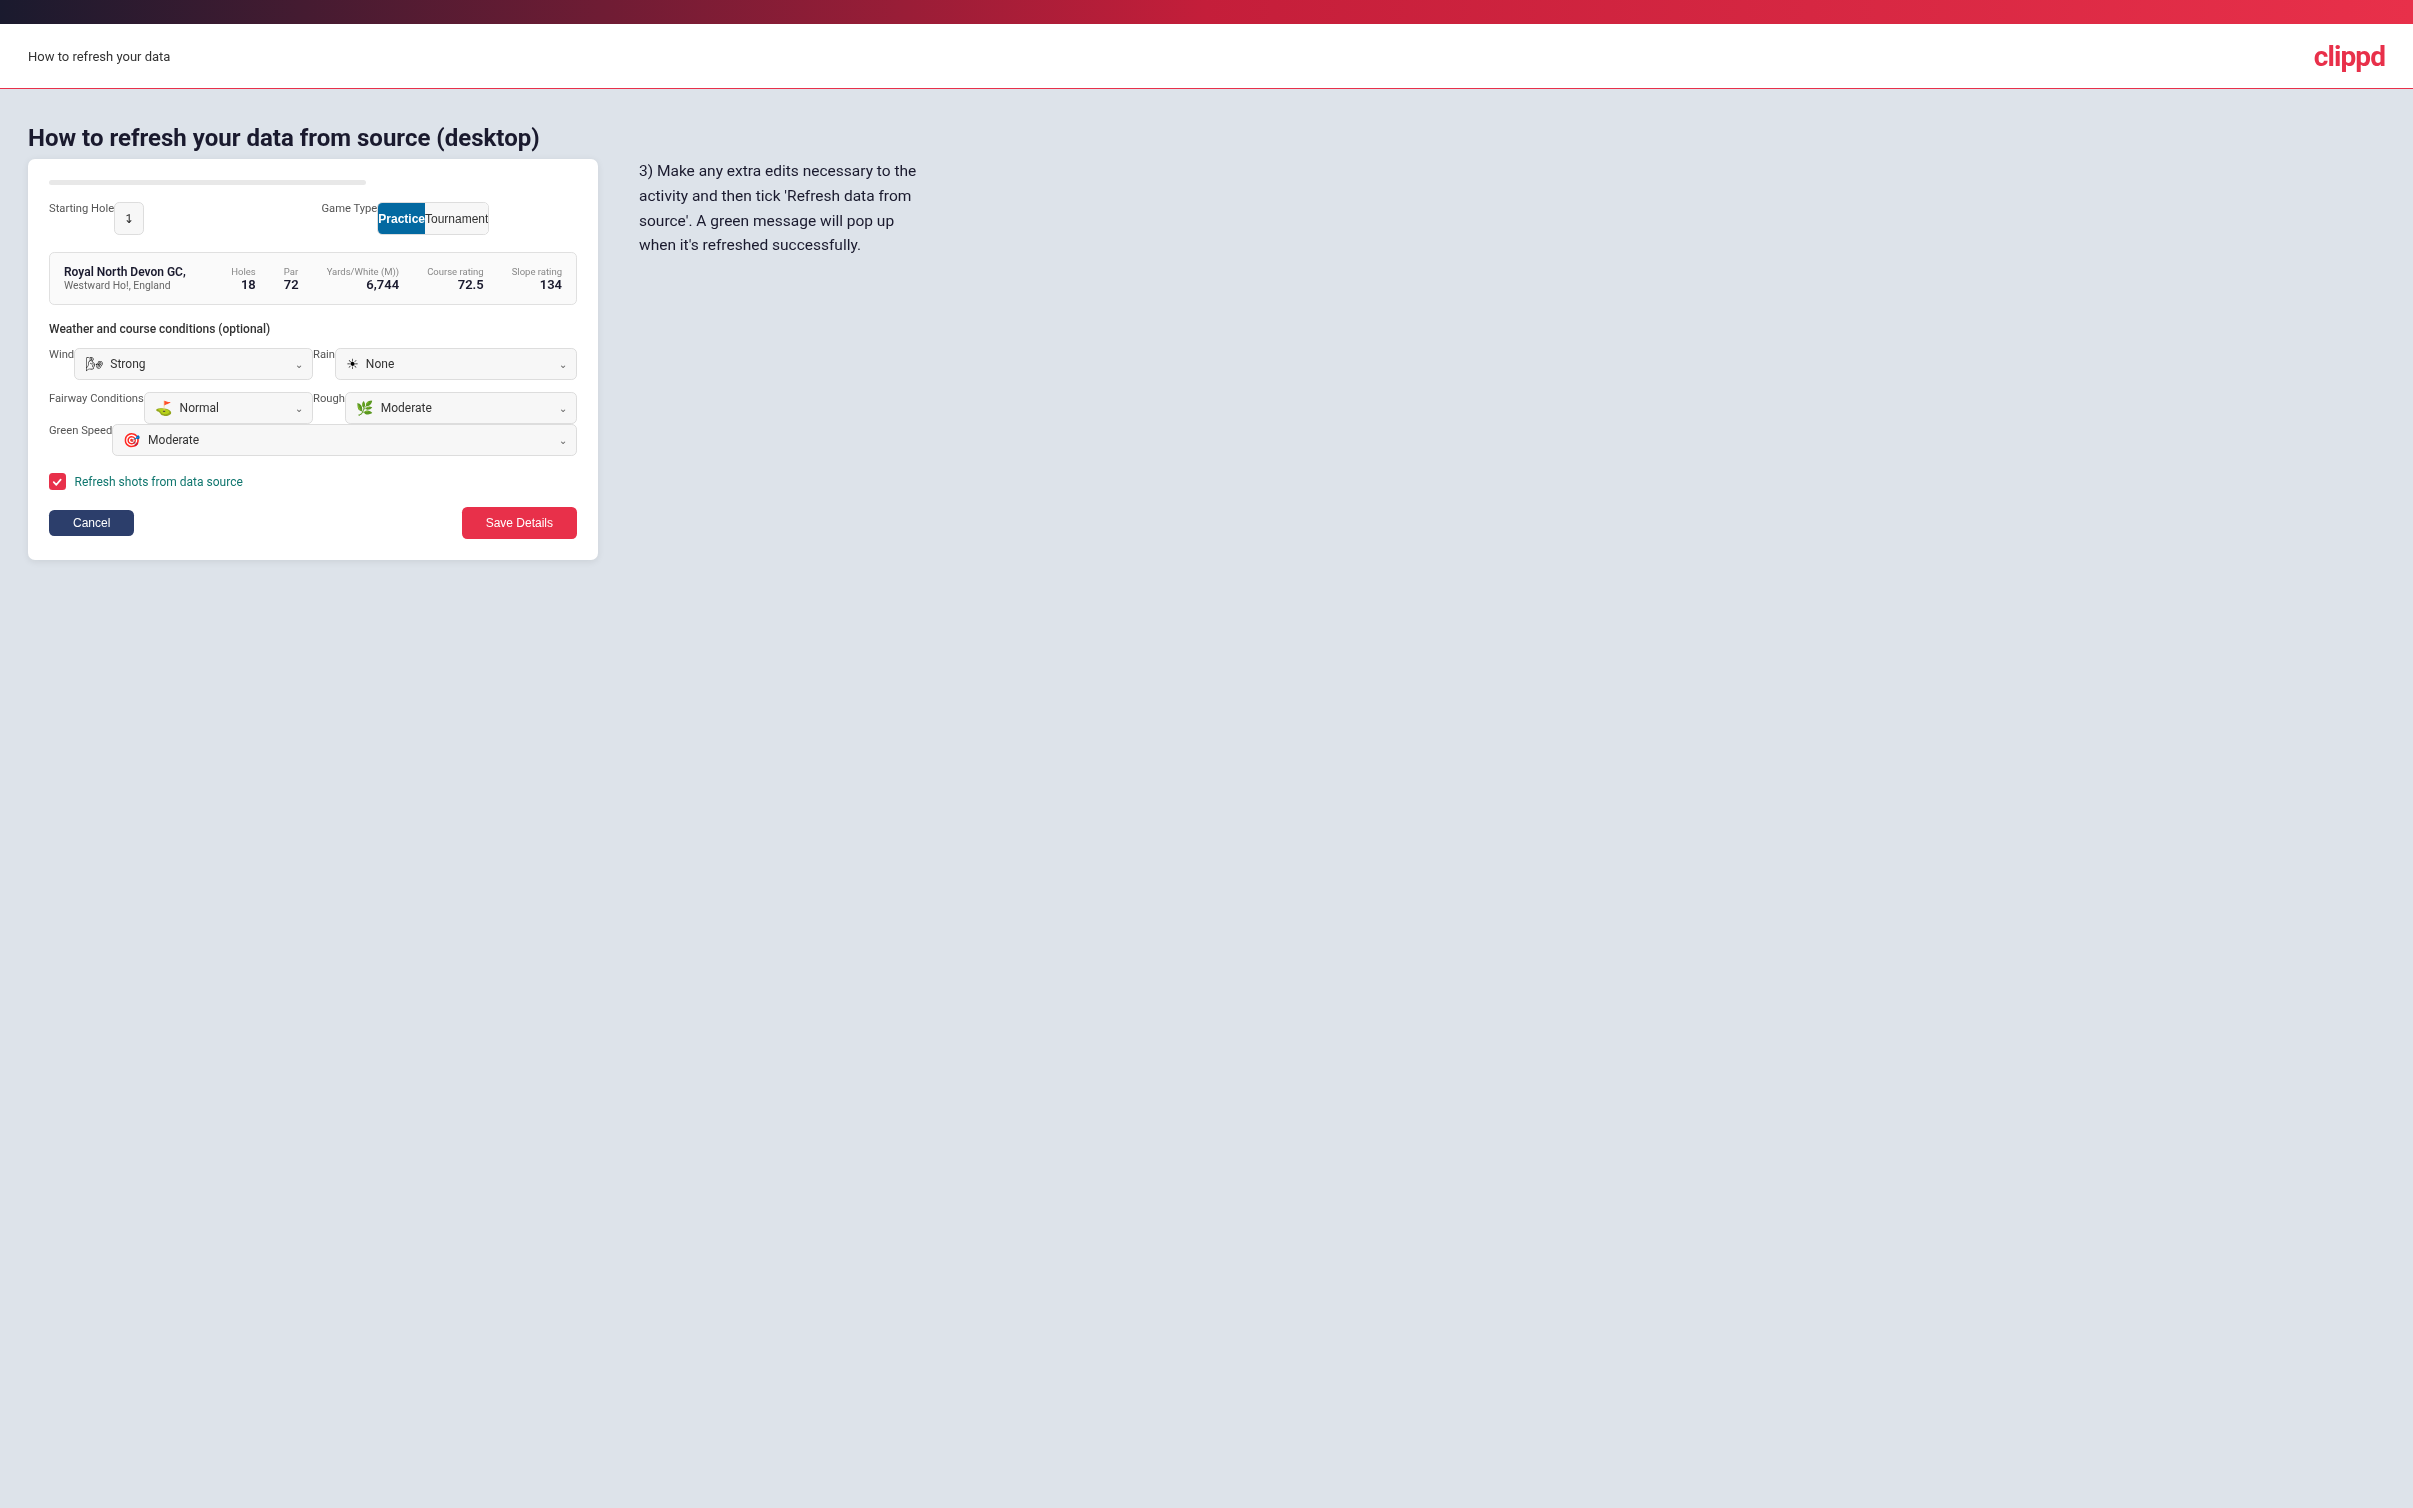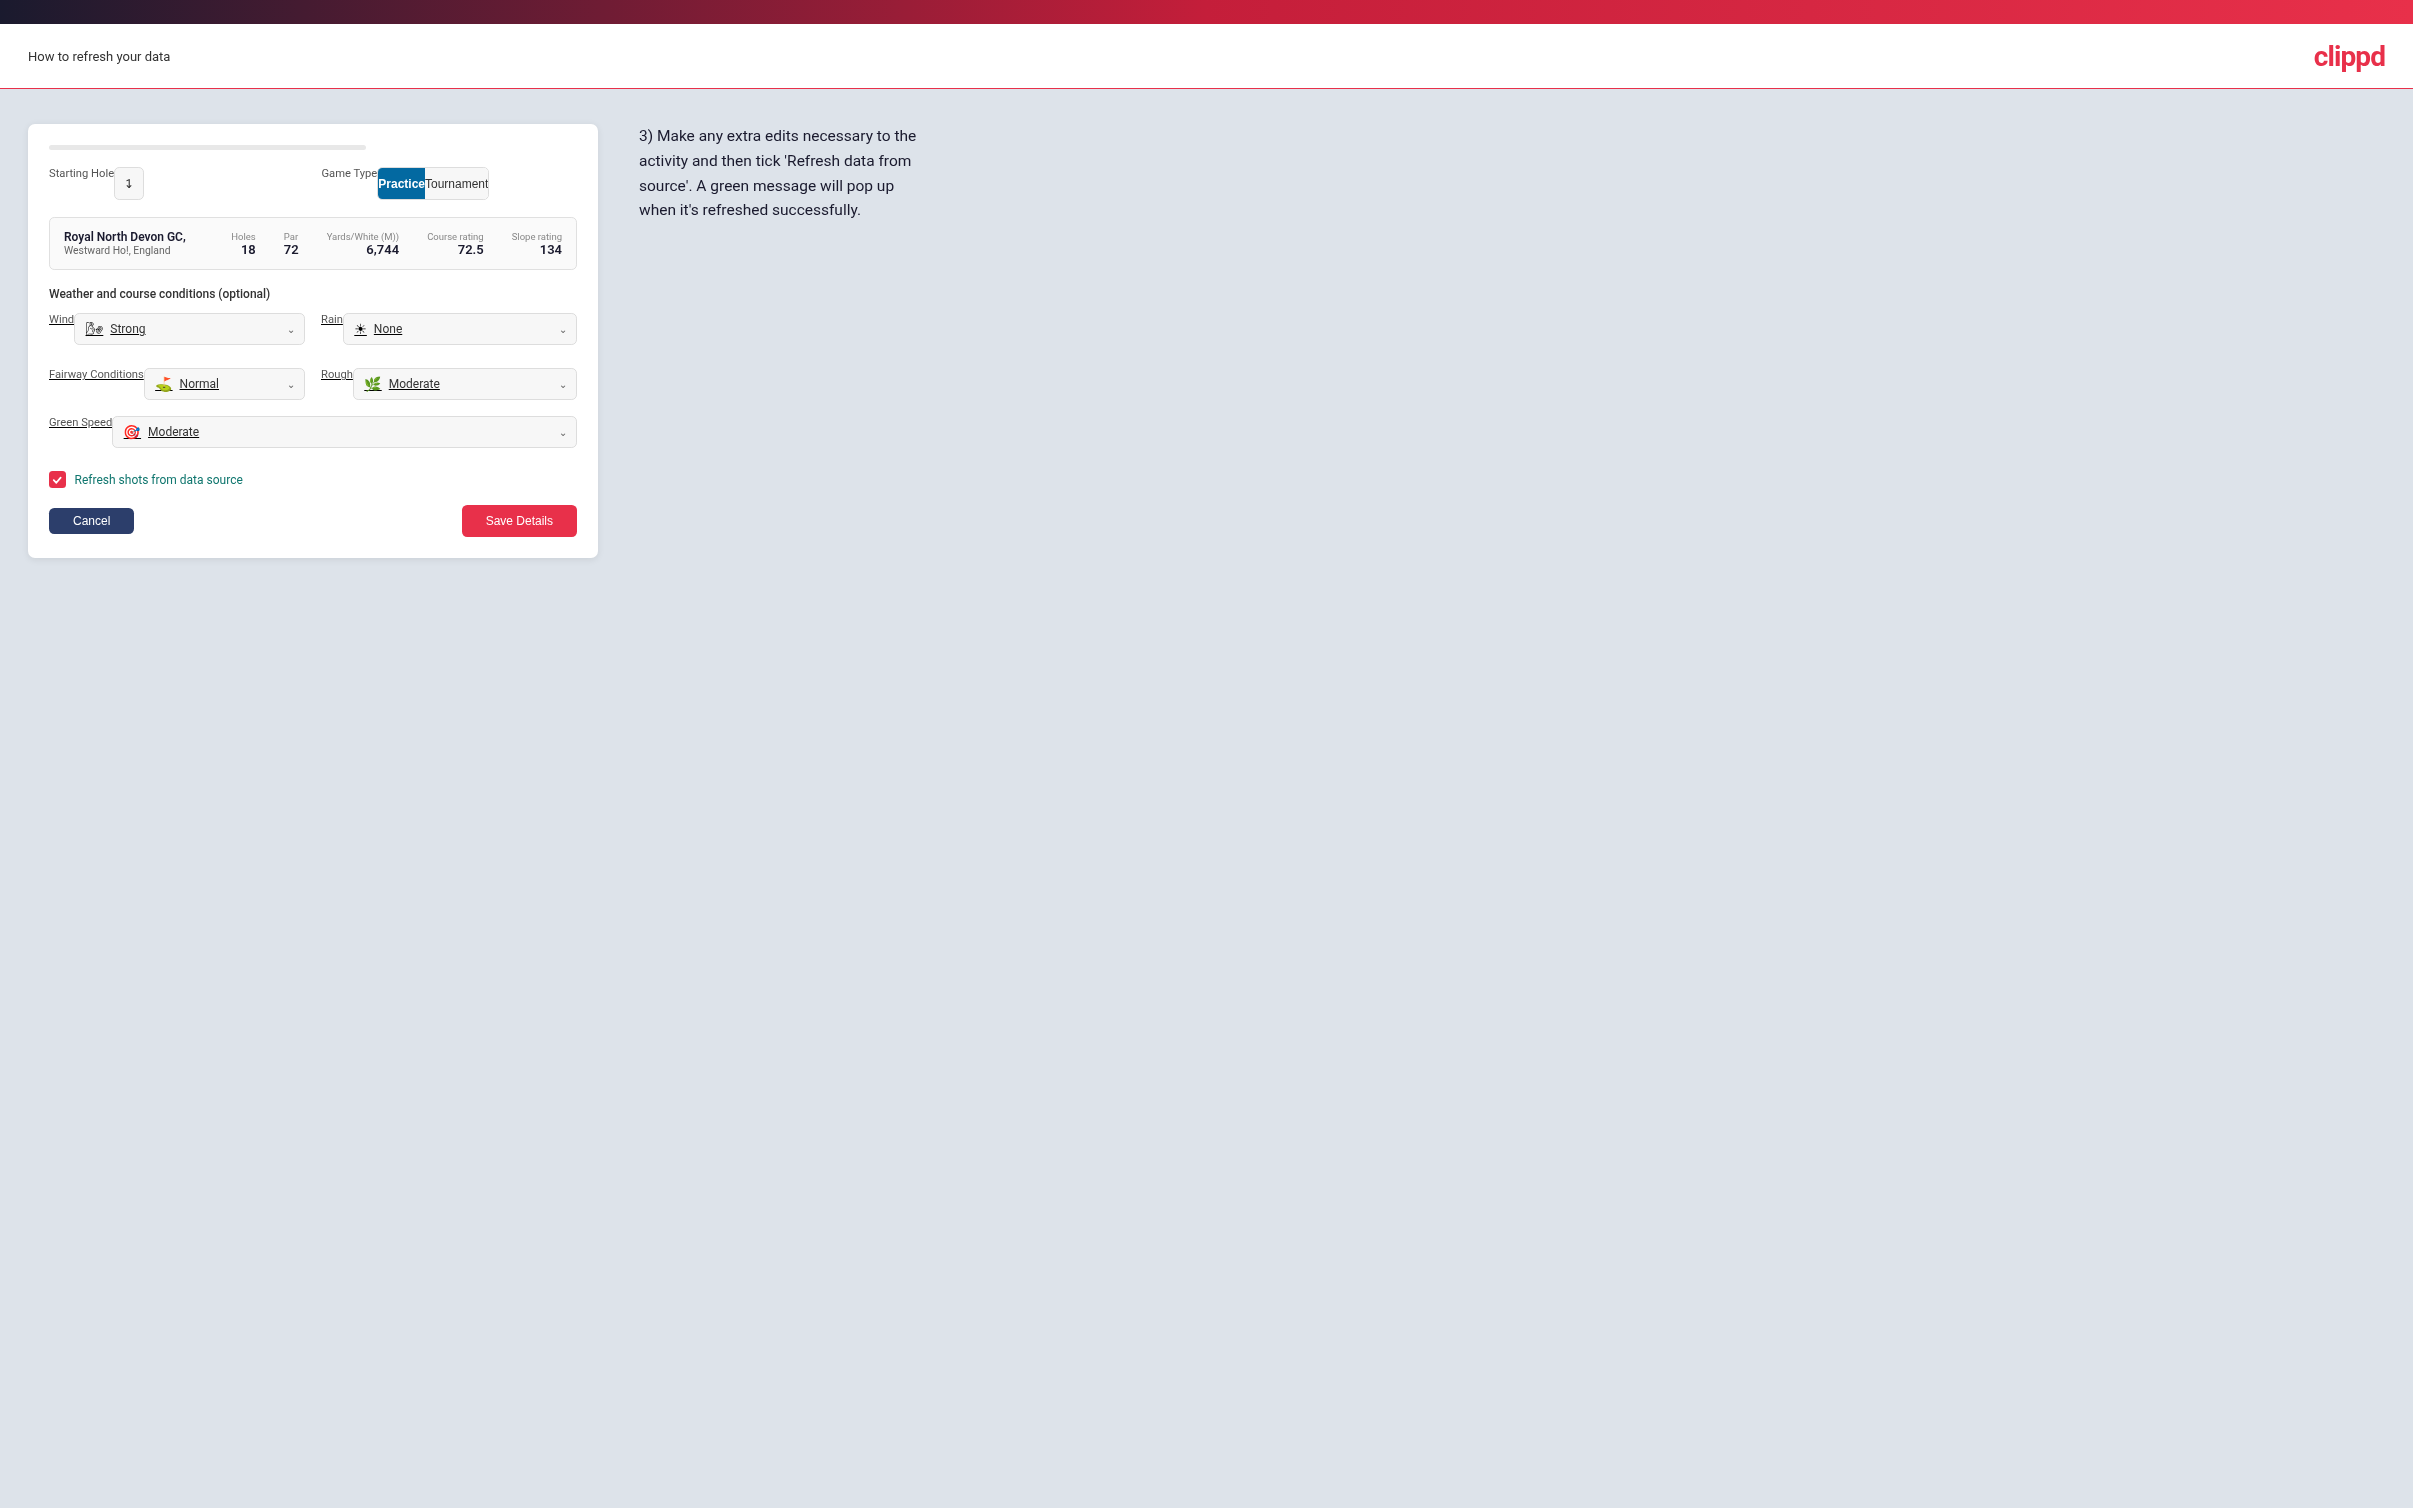--- a/index.html
+++ b/index.html
@@ -161,24 +161,23 @@
       text-align: right;
     }
     .section-title {
       font-size: 12px;
       color: #333;
       font-weight: 500;
       margin-bottom: 12px;
     }
     .conditions-grid {
       display: flex;
-      gap: 16px;
-      margin-bottom: 23px;
+      gap: 0;
+      margin-bottom: 12px;
       flex-wrap: wrap;
-      text-decoration: underline;
     }
     .conditions-grid .select-wrapper {
       min-width: 138px;
       flex: 1;
     }
     .condition-icon {
       margin-right: 7px;
       font-size: 14px;
     }
     .checkbox-row {
@@ -257,20 +256,21 @@
 <body>
 
 <div class="top-bar"></div>
 
 <div class="header">
   <span class="header-title">How to refresh your data</span>
   <span class="logo">clippd</span>
 </div>
 
 <div class="main-content">
+  <h1 class="page-heading">How to refresh your data from source (desktop)</h1>
 
   <div class="content-area">
 
     <div class="form-card">
 
       <div style="height:5.2px; background:#e8e8e8; border-radius:3.5px; margin-bottom:17px; width:60%;"></div>
 
       <div class="form-row">
         <div class="form-group full-width">
           <label>Starting Hole</label>

